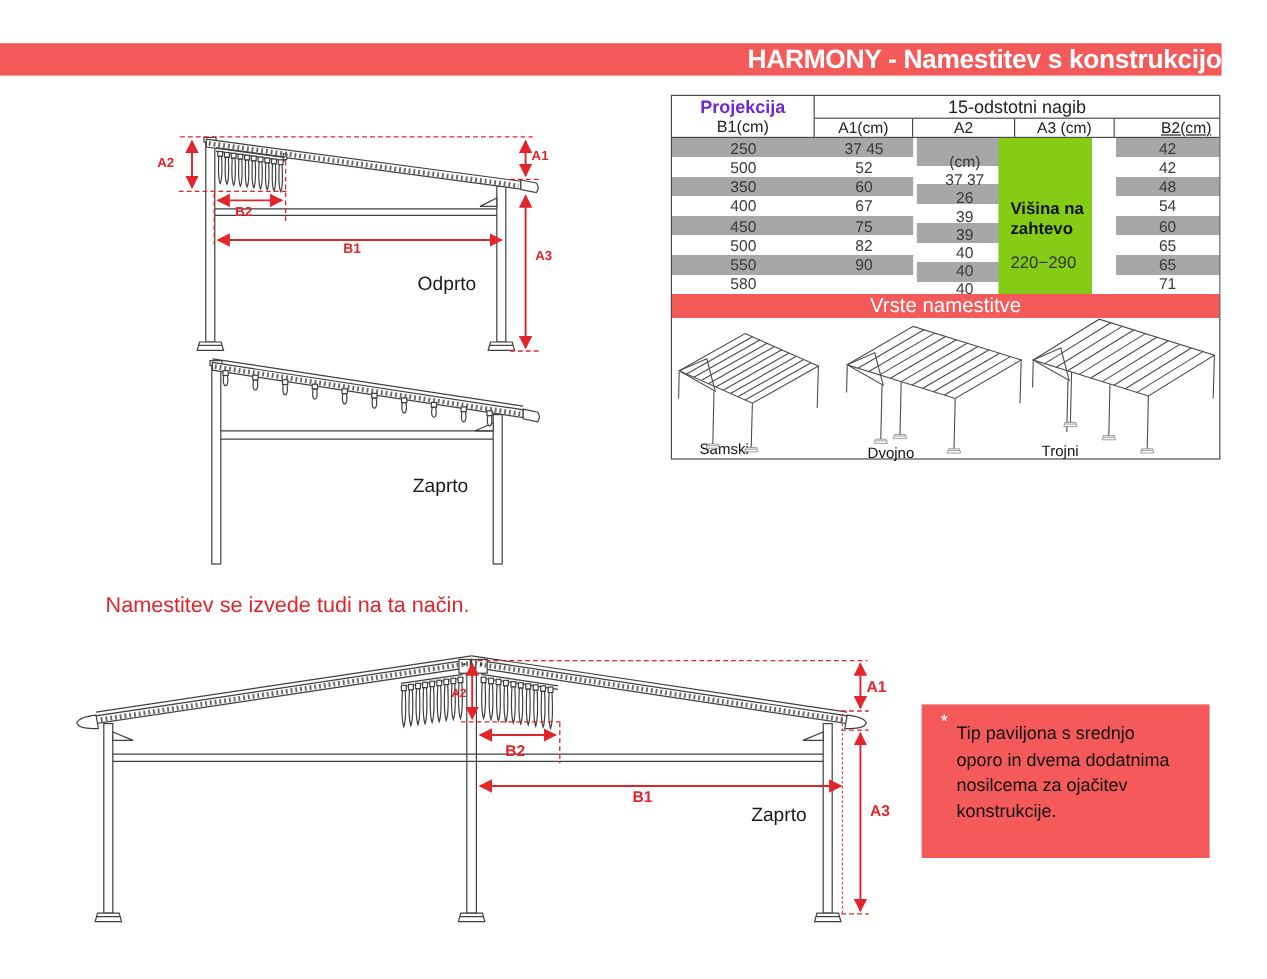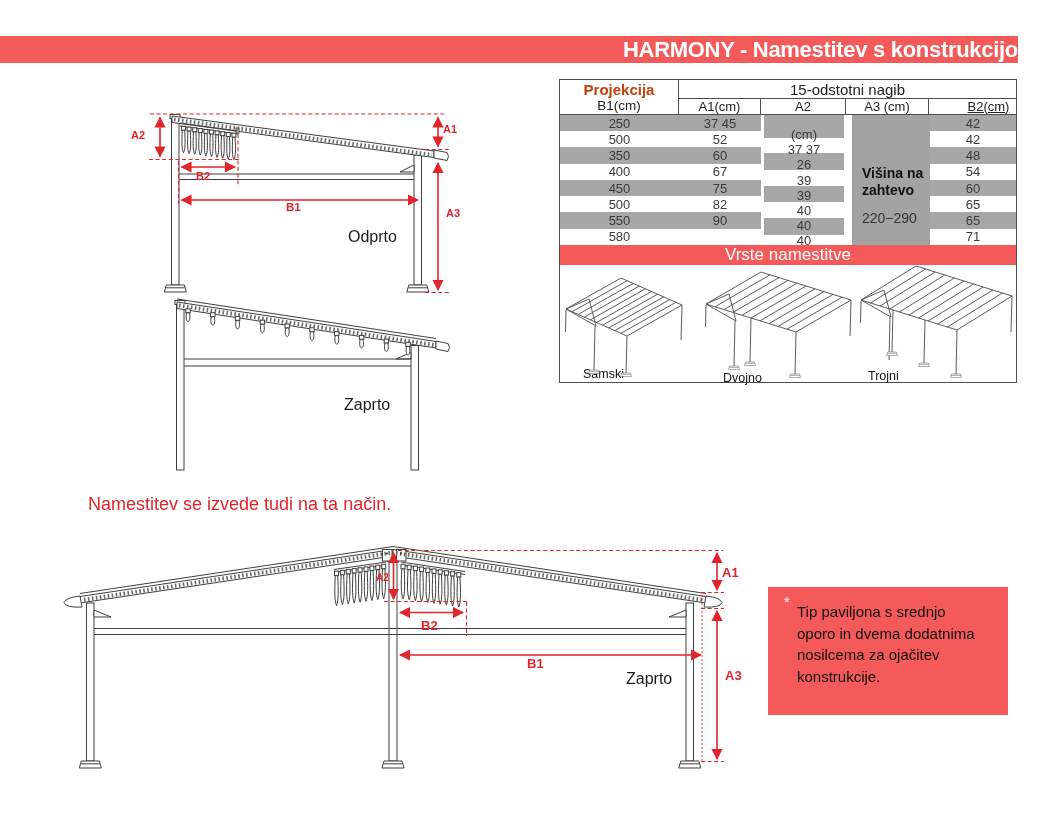--- a/index.html
+++ b/index.html
@@ -11,38 +11,38 @@
               display:flex;align-items:center;justify-content:flex-end;box-sizing:border-box;
               }
   .title-band span{color:#fff;font-weight:bold;font-size:22px;letter-spacing:-0.3px;}
 
   
   .panel{position:absolute;left:559px;top:79px;width:458px;height:304px;
          border:1px solid #4d4d4d;box-sizing:border-box;background:#fff;color:#222;}
   .panel .abs{position:absolute;box-sizing:border-box;}
   .th-proj{left:0;top:0;width:119px;height:34px;border-right:1px solid #4d4d4d;
            display:flex;flex-direction:column;align-items:center;justify-content:space-evenly;}
-  .th-proj .proj{color:#c2410c;font-weight:bold;font-size:15px;}
+  .th-proj .proj{color:#6d28d9;font-weight:bold;font-size:15px;}
   .th-proj .b1h{font-size:13.5px;}
   .th-nagib{left:119px;top:0;width:337px;height:19px;border-bottom:1px solid #4d4d4d;
             display:flex;align-items:center;justify-content:center;font-size:15px;}
   .th-sub{top:19px;height:15px;display:flex;align-items:center;justify-content:center;
           font-size:13px;border-right:1px solid #4d4d4d;}
   .s1{left:119px;width:82px;} .s2{left:201px;width:85px;} .s3{left:286px;width:83px;}
   .s4{left:385px;width:87px;border-right:none;text-decoration:underline;}
   .hline{left:0;right:0;top:34px;height:1px;background:#4d4d4d;}
 
   .tdata{left:0;top:35px;width:456px;height:130px;}
   .colgrp{position:absolute;top:0;height:130px;}
   .stripes8{background:repeating-linear-gradient(to bottom,#A7A7A7 0 16.25px,#ffffff 16.25px 32.5px);}
   .cB1A1{left:0;width:201px;}
   .cA2{left:204px;width:80px;
        background:linear-gradient(to bottom,#A7A7A7 0 23px,#fff 23px 38.5px,#A7A7A7 38.5px 54.75px,
         #fff 54.75px 71px,#A7A7A7 71px 87.25px,#fff 87.25px 103.5px,#A7A7A7 103.5px 119.75px,#fff 119.75px 130px);}
-  .cA3{left:292px;width:78px;background:#a3a3a3;}
+  .cA3{left:272px;width:78px;background:#84cc16;}
   .cB2{left:370px;width:86px;}
   .vcol{position:absolute;top:0;height:130px;}
   .vb1{left:0;width:119px;} .va1{left:119px;width:82px;}
   .cell{height:16.25px;display:flex;align-items:center;justify-content:center;
         font-size:13px;color:#3a3a3a;}
   .a2v{position:absolute;left:0;right:0;height:15px;line-height:15px;text-align:center;
        font-size:13px;color:#3a3a3a;}
   .visina{margin:50px 0 0 10px;font-weight:bold;font-size:14px;line-height:17px;color:#111;}
   .range{margin:11px 0 0 10px;font-size:14px;color:#333;}
 

